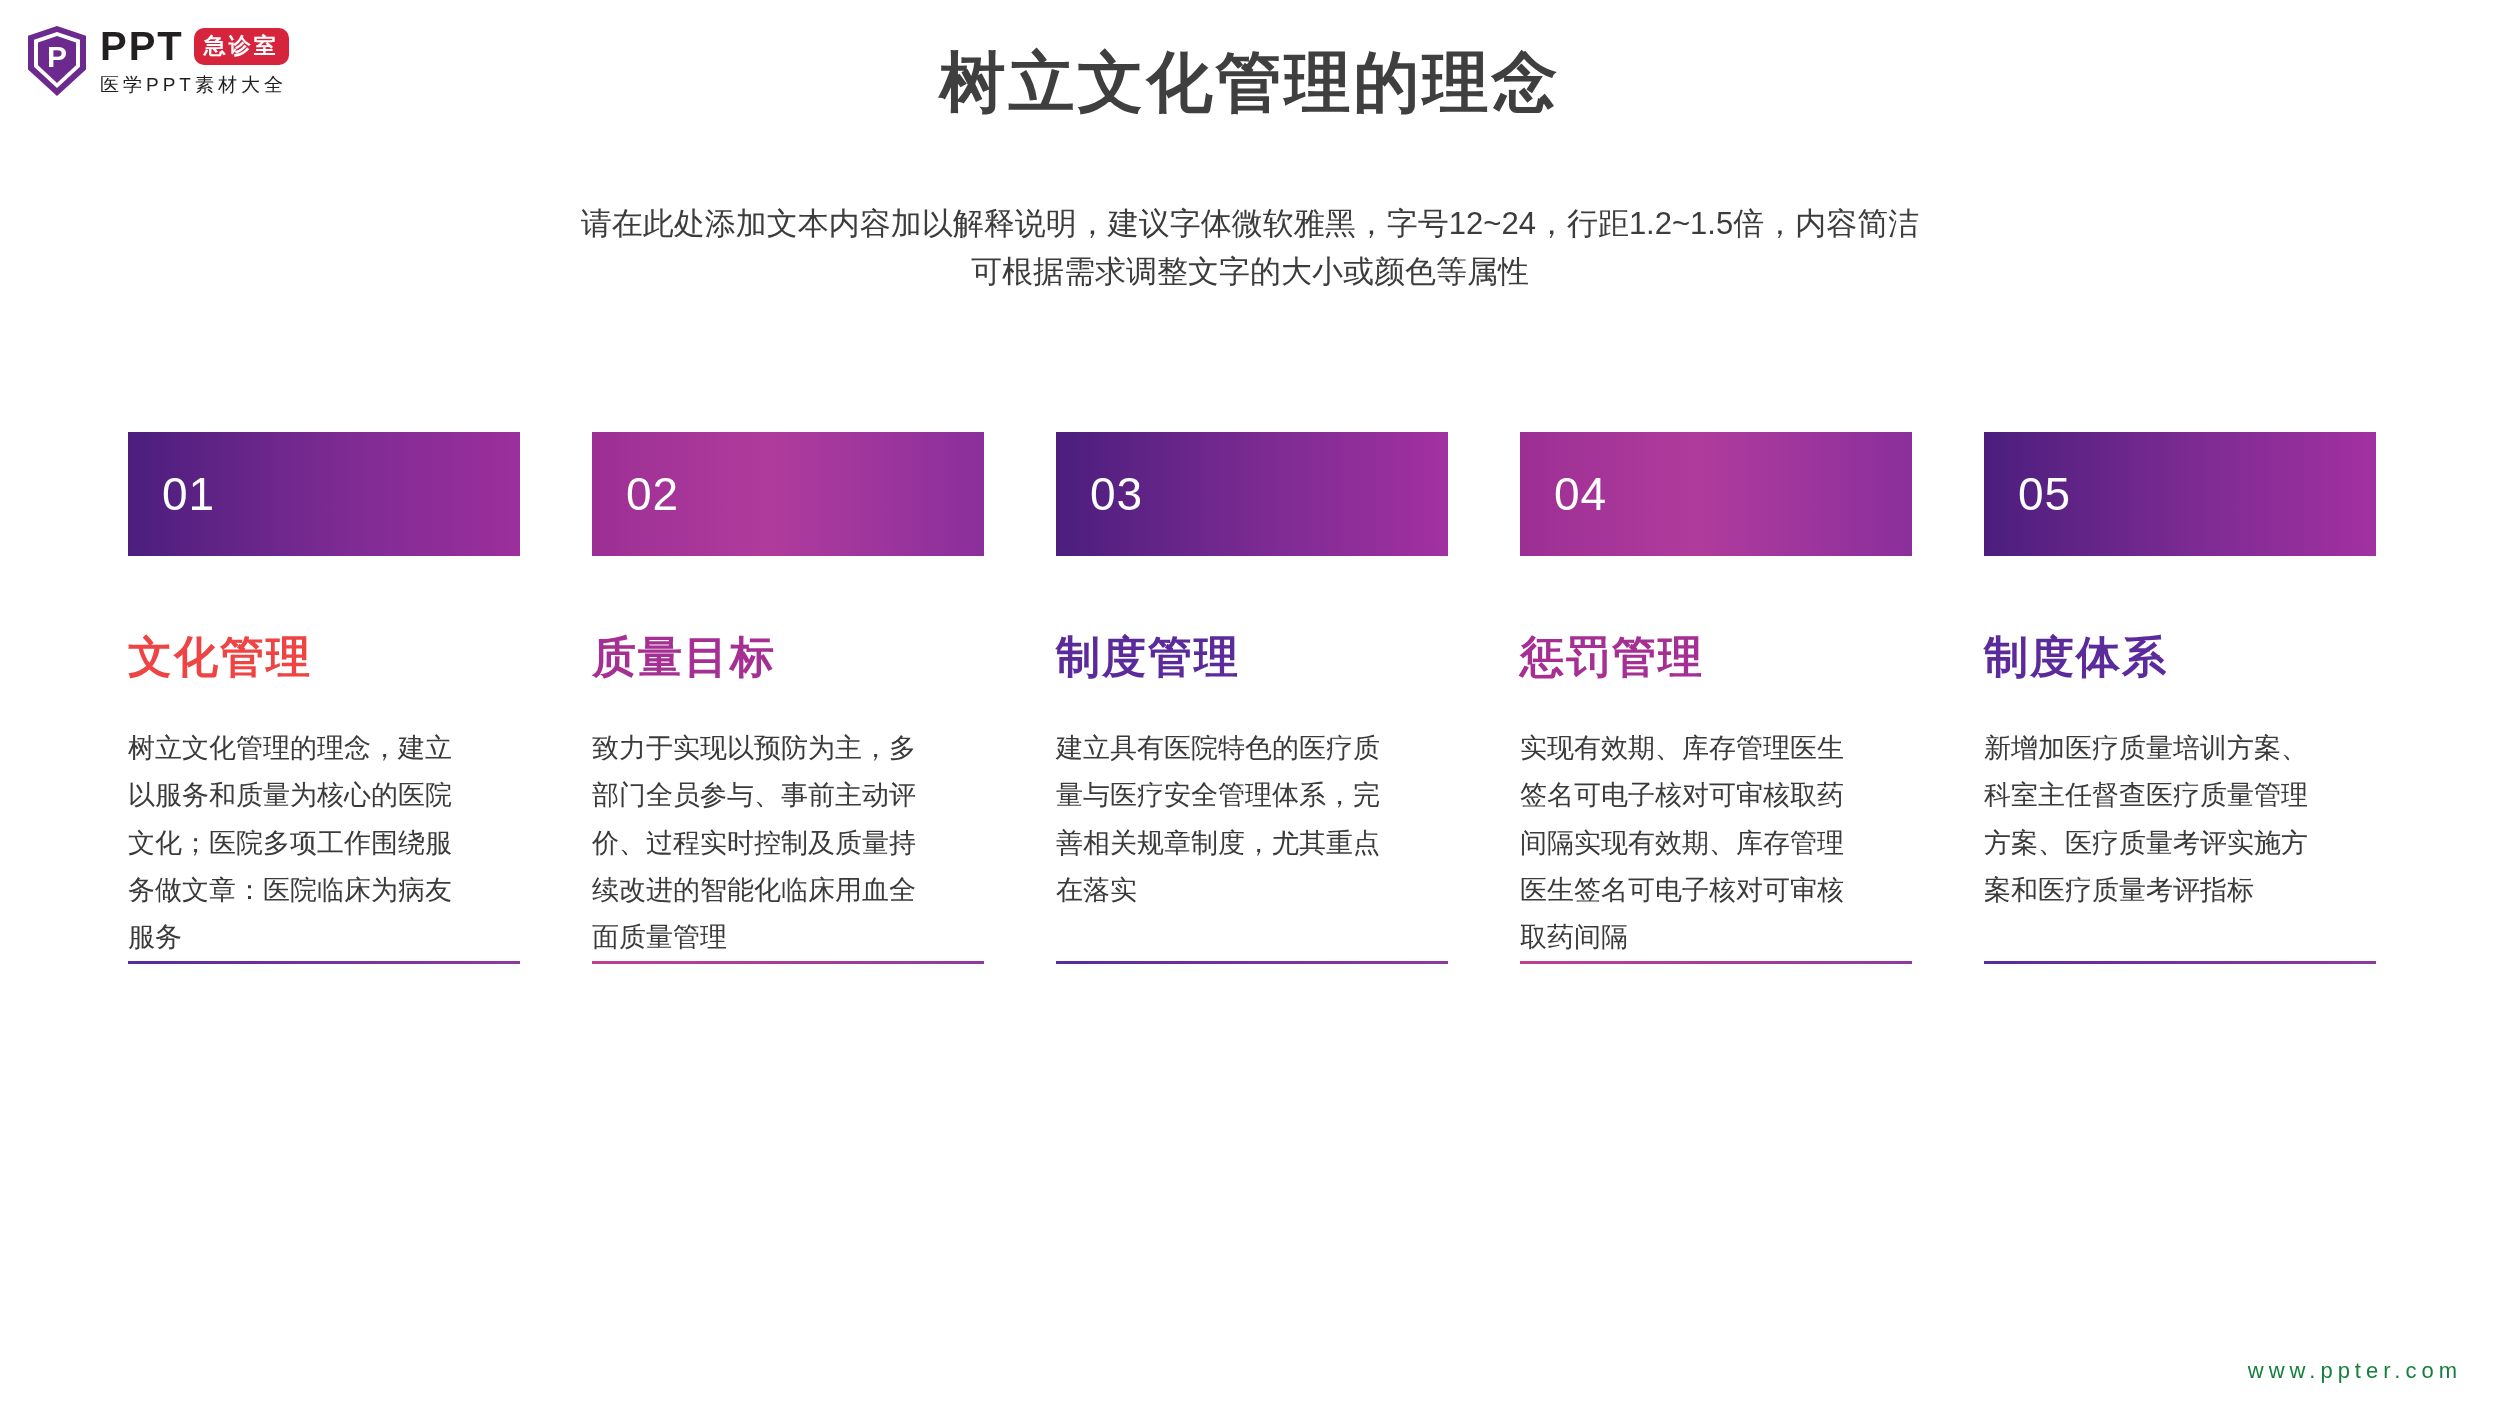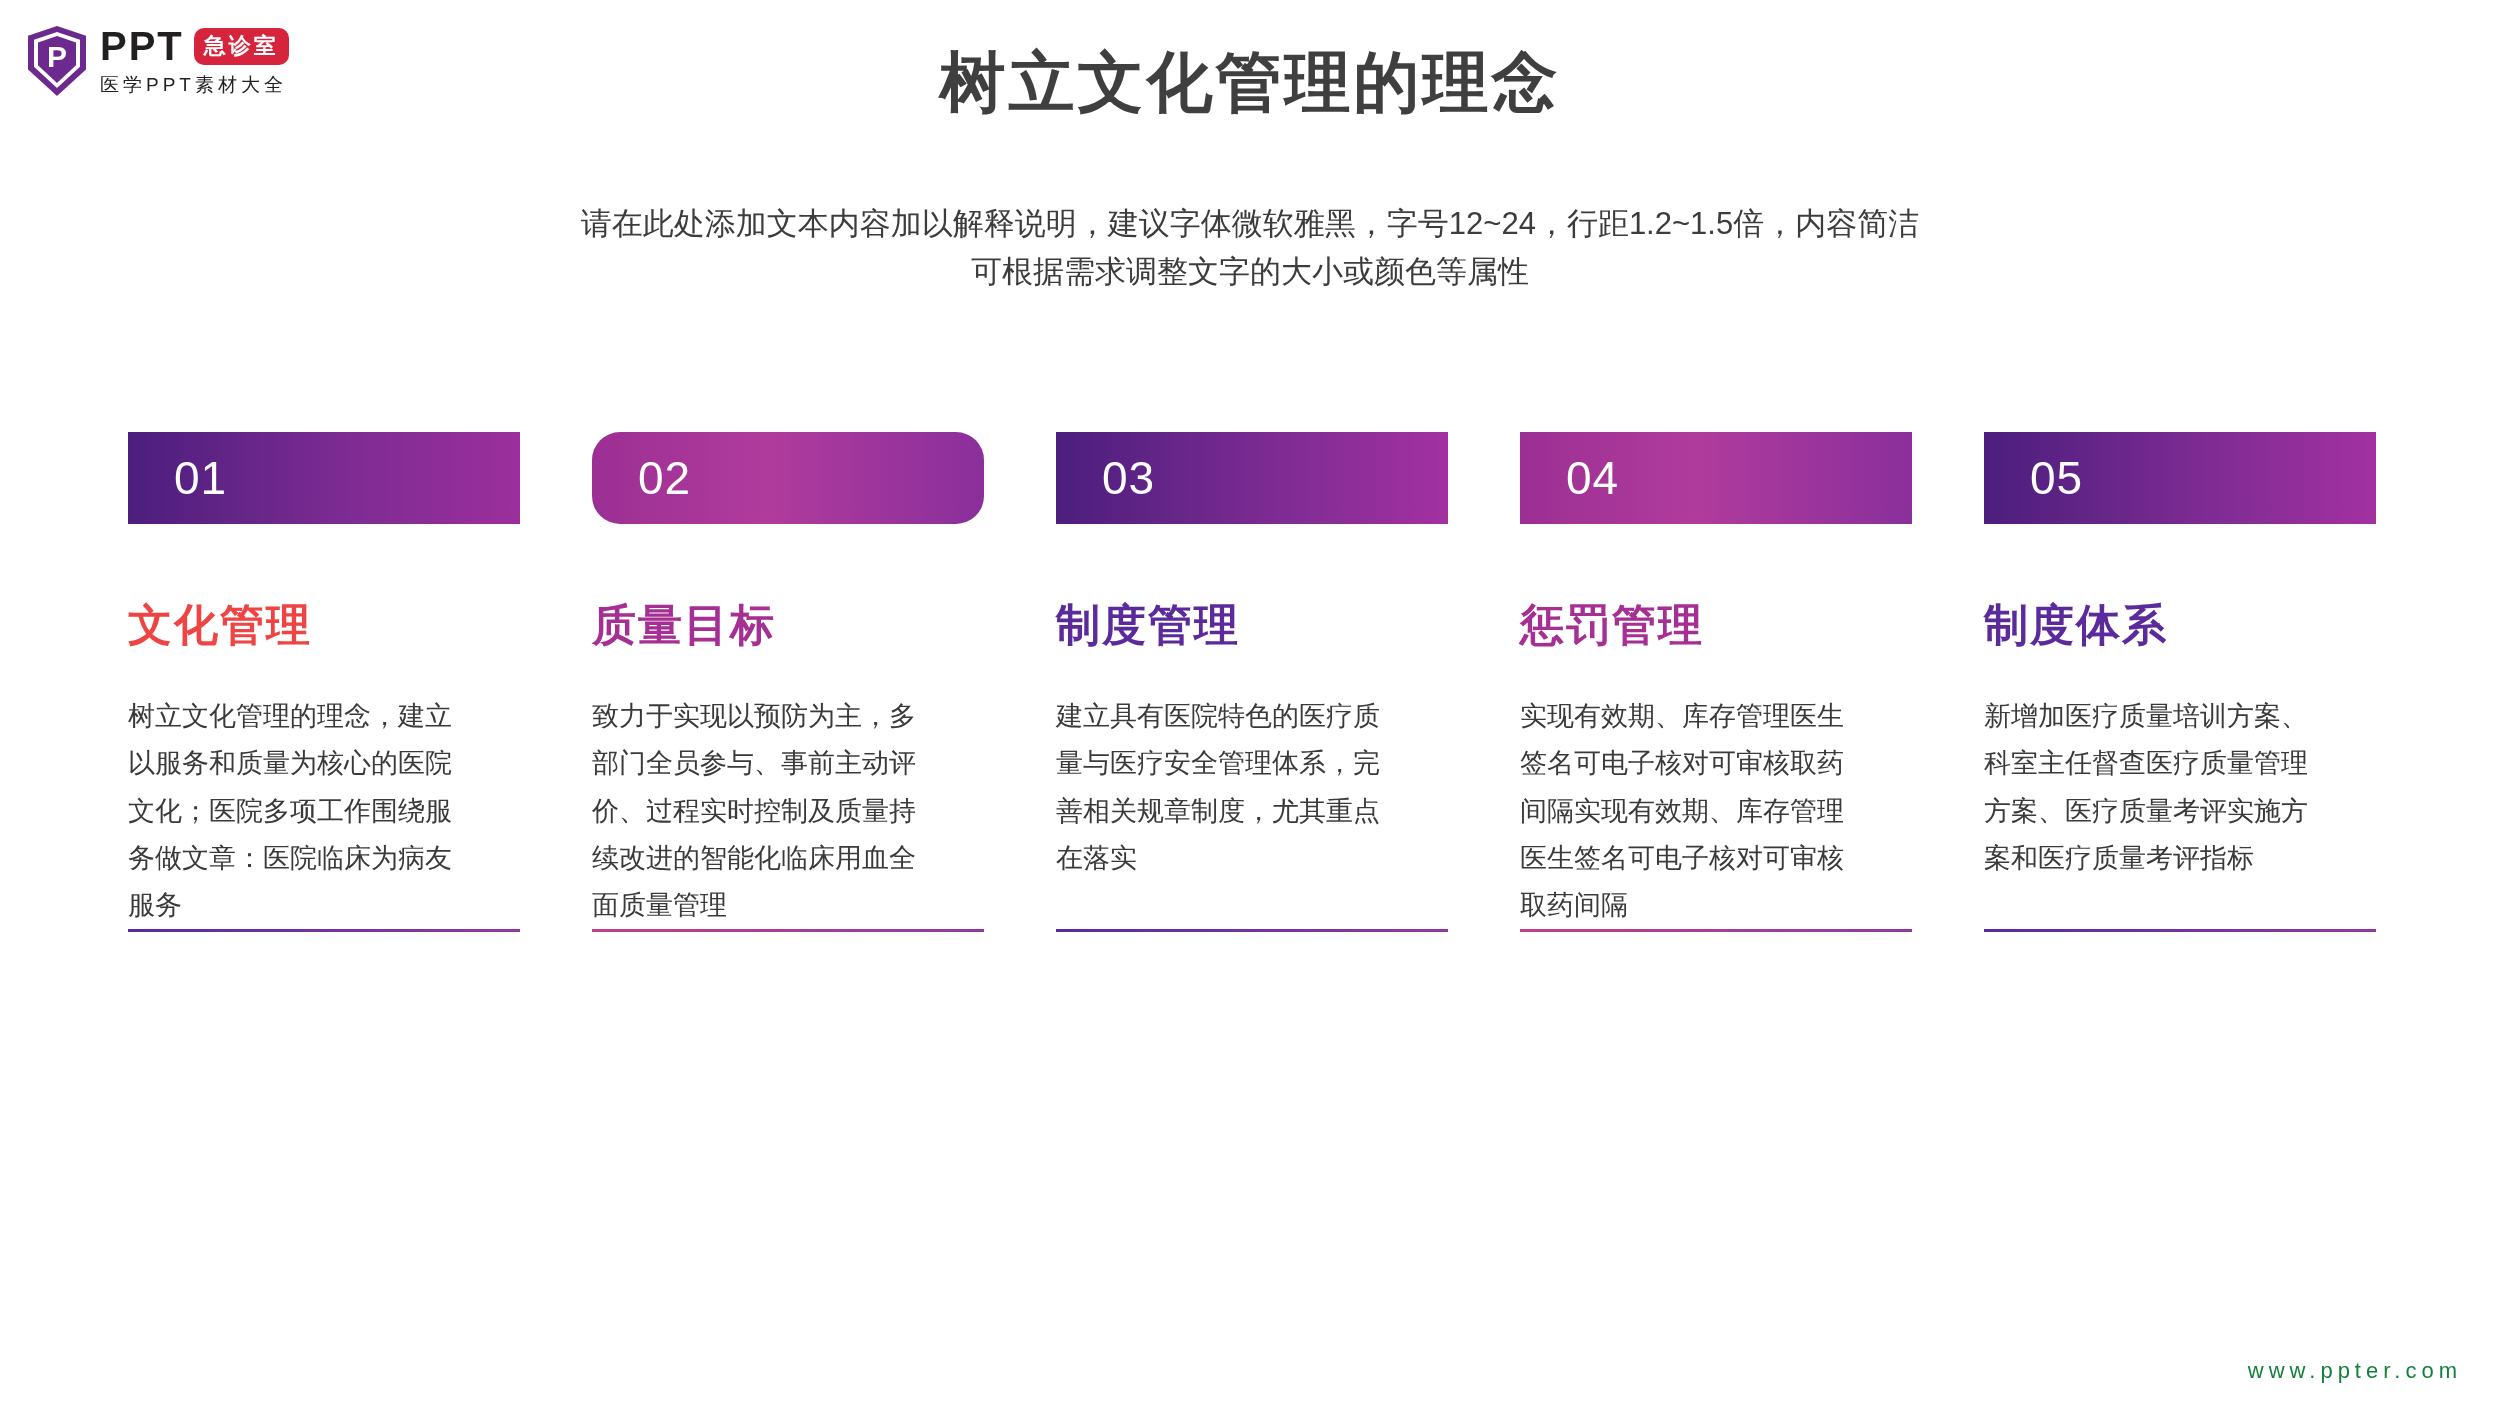--- a/index.html
+++ b/index.html
@@ -125,24 +125,24 @@
     width: 2248px;
     display: flex;
     justify-content: space-between;
   }
   .column {
     width: 392px;
     display: flex;
     flex-direction: column;
   }
   .num-bar {
-    height: 92px;
-    display: flex;
-    align-items: center;
-    padding-left: 46px;
+    height: 124px;
+    display: flex;
+    align-items: center;
+    padding-left: 34px;
     box-sizing: border-box;
   }
   .num-bar-label {
     color: #ffffff;
     font-size: 46px;
     font-weight: 300;
     letter-spacing: 1px;
     font-family: "Liberation Sans", sans-serif;
   }
   .col-heading {
@@ -205,21 +205,21 @@
   <div class="column">
     <div class="num-bar" style="background: linear-gradient(90deg, rgb(75, 30, 125) 0%, rgb(125, 43, 147) 55%, rgb(156, 47, 156) 100%);">
       <span class="num-bar-label">01</span>
     </div>
     <div class="col-heading" style="color: #ef4444;">文化管理</div>
     <div class="col-body">树立文化管理的理念，建立以服务和质量为核心的医院文化；医院多项工作围绕服务做文章：医院临床为病友服务</div>
     <div class="col-rule" style="background: linear-gradient(90deg, rgb(91, 42, 155) 0%, rgb(142, 58, 160) 100%);"></div>
   </div>
 
   <div class="column">
-    <div class="num-bar" style="background: linear-gradient(90deg, rgb(156, 47, 148) 0%, rgb(176, 59, 157) 45%, rgb(138, 47, 155) 100%); border-radius: 28px;">
+    <div class="num-bar" style="background: linear-gradient(90deg, rgb(156, 47, 148) 0%, rgb(176, 59, 157) 45%, rgb(138, 47, 155) 100%);">
       <span class="num-bar-label">02</span>
     </div>
     <div class="col-heading" style="color: rgb(165, 47, 146);">质量目标</div>
     <div class="col-body">致力于实现以预防为主，多部门全员参与、事前主动评价、过程实时控制及质量持续改进的智能化临床用血全面质量管理</div>
     <div class="col-rule" style="background: linear-gradient(90deg, rgb(192, 64, 143) 0%, rgb(142, 58, 160) 100%);"></div>
   </div>
 
   <div class="column">
     <div class="num-bar" style="background: linear-gradient(90deg, rgb(75, 30, 125) 0%, rgb(125, 43, 147) 55%, rgb(162, 49, 160) 100%);">
       <span class="num-bar-label">03</span>

